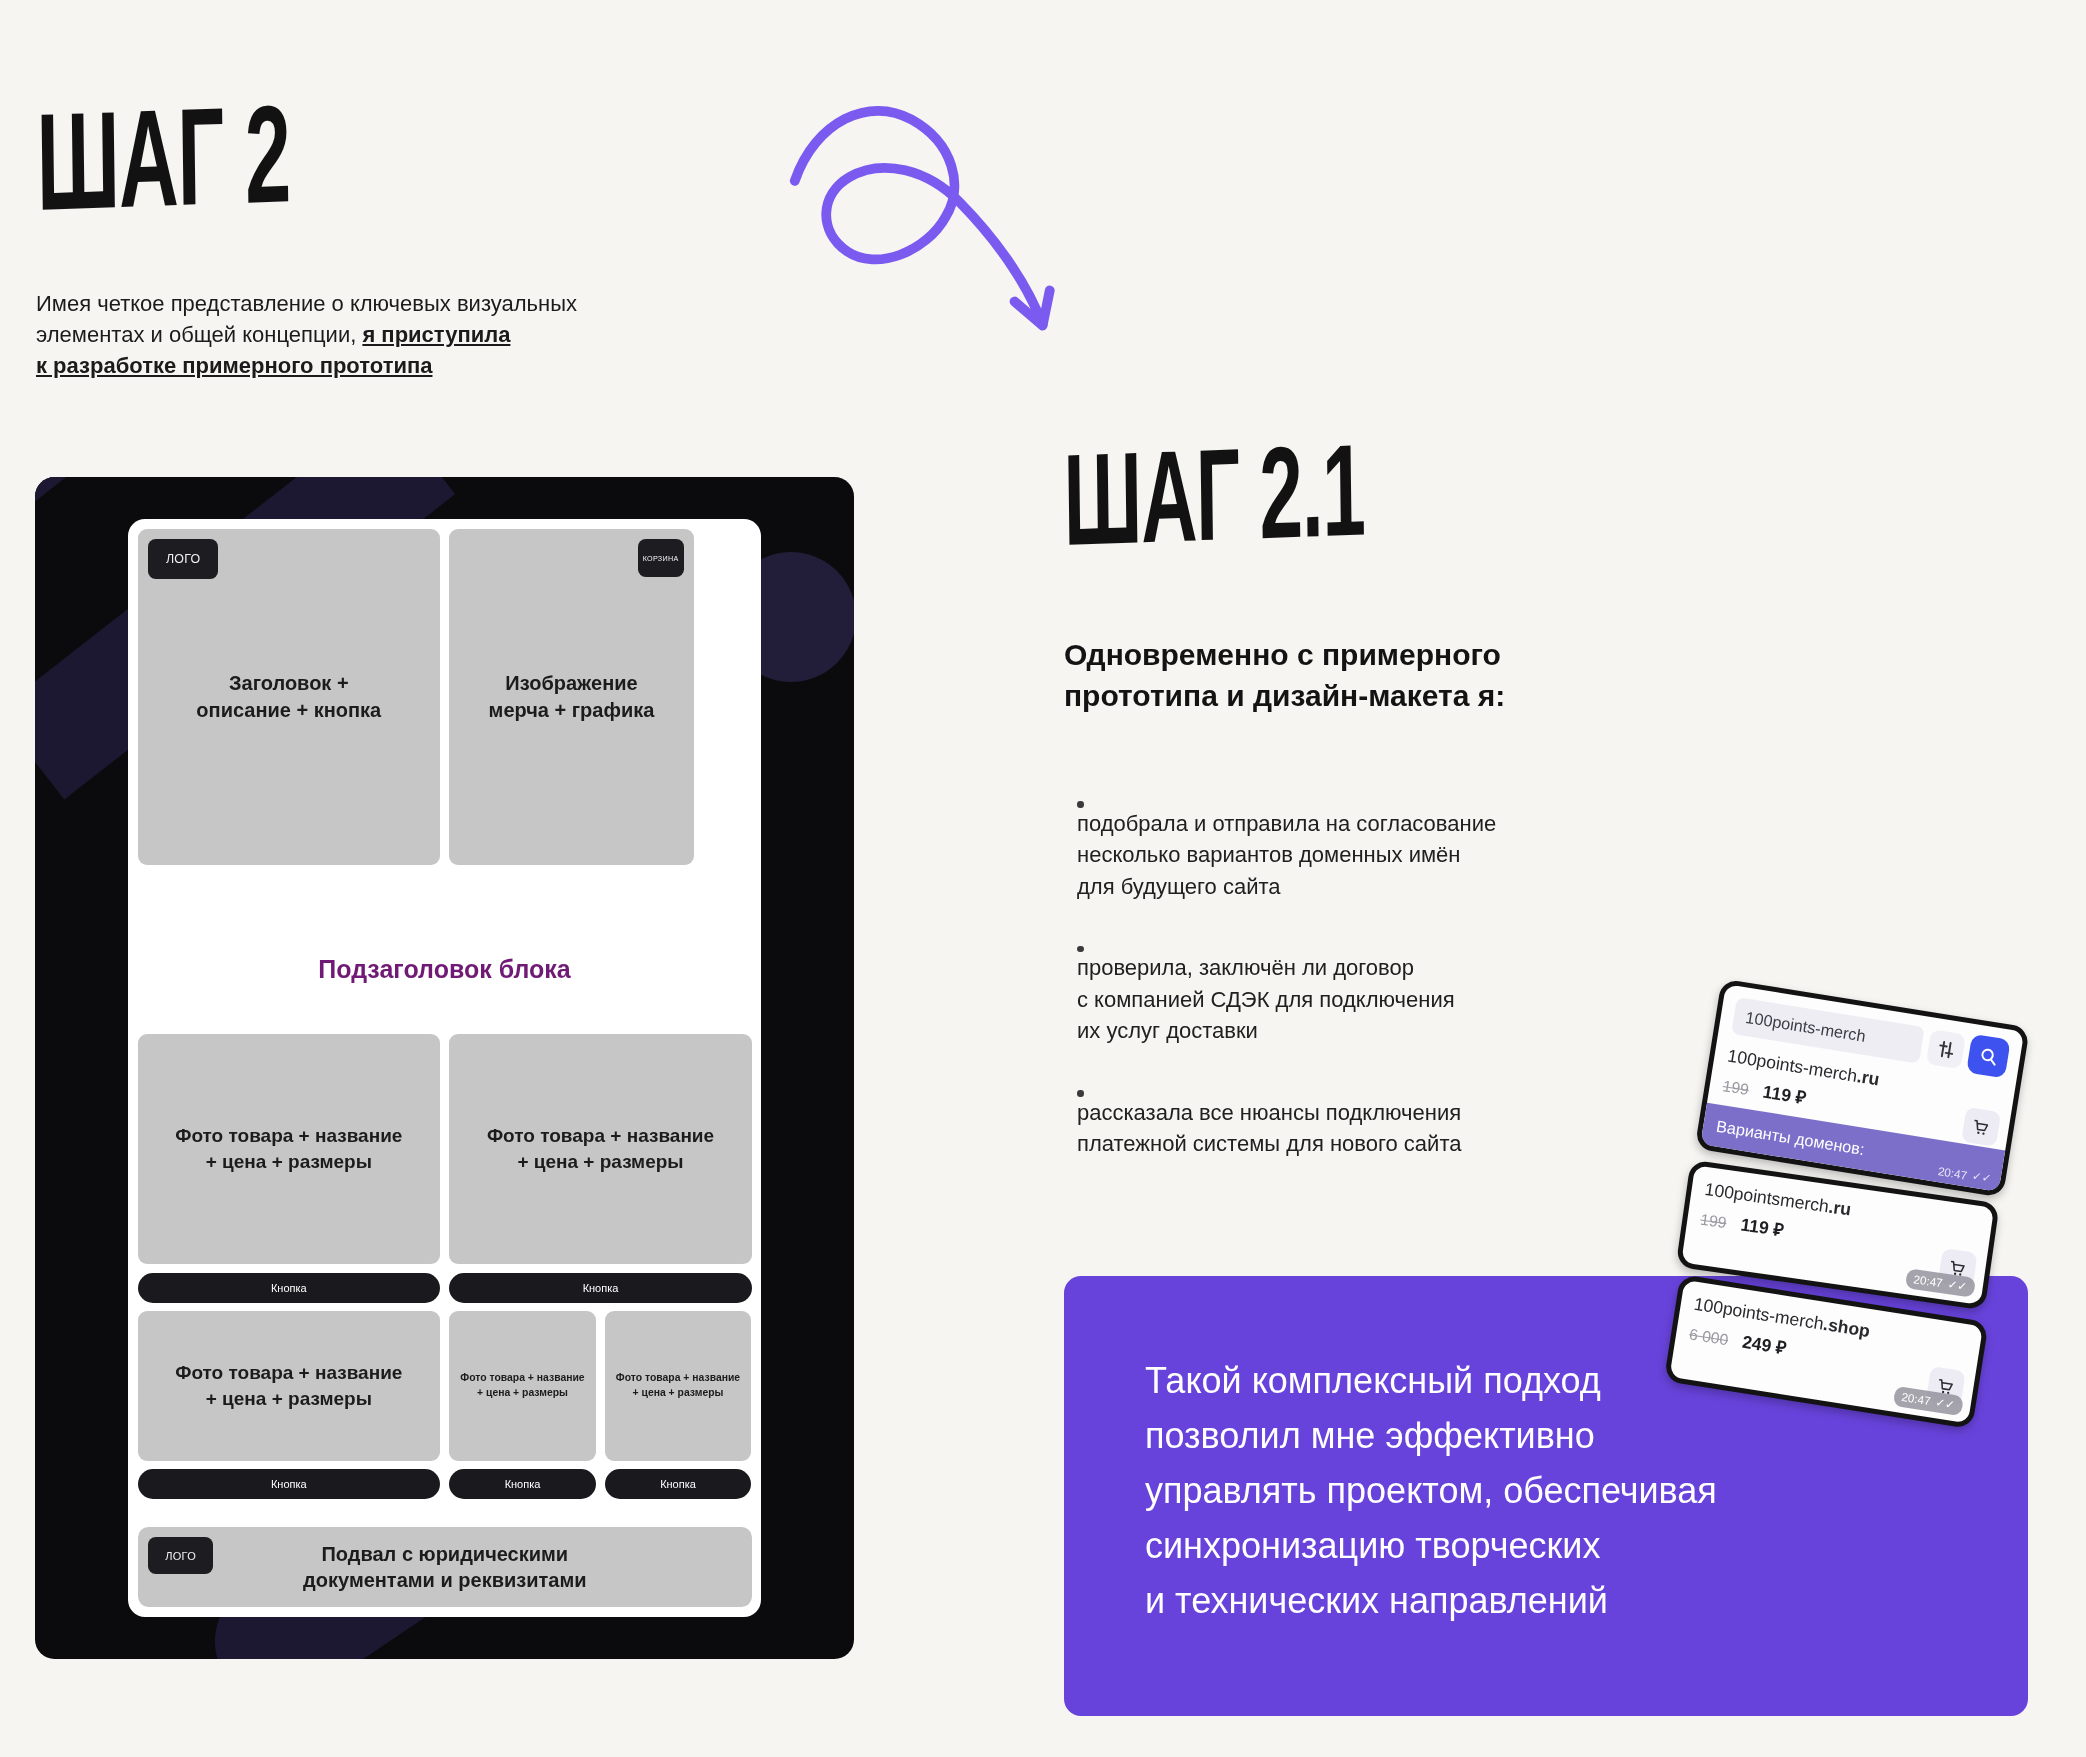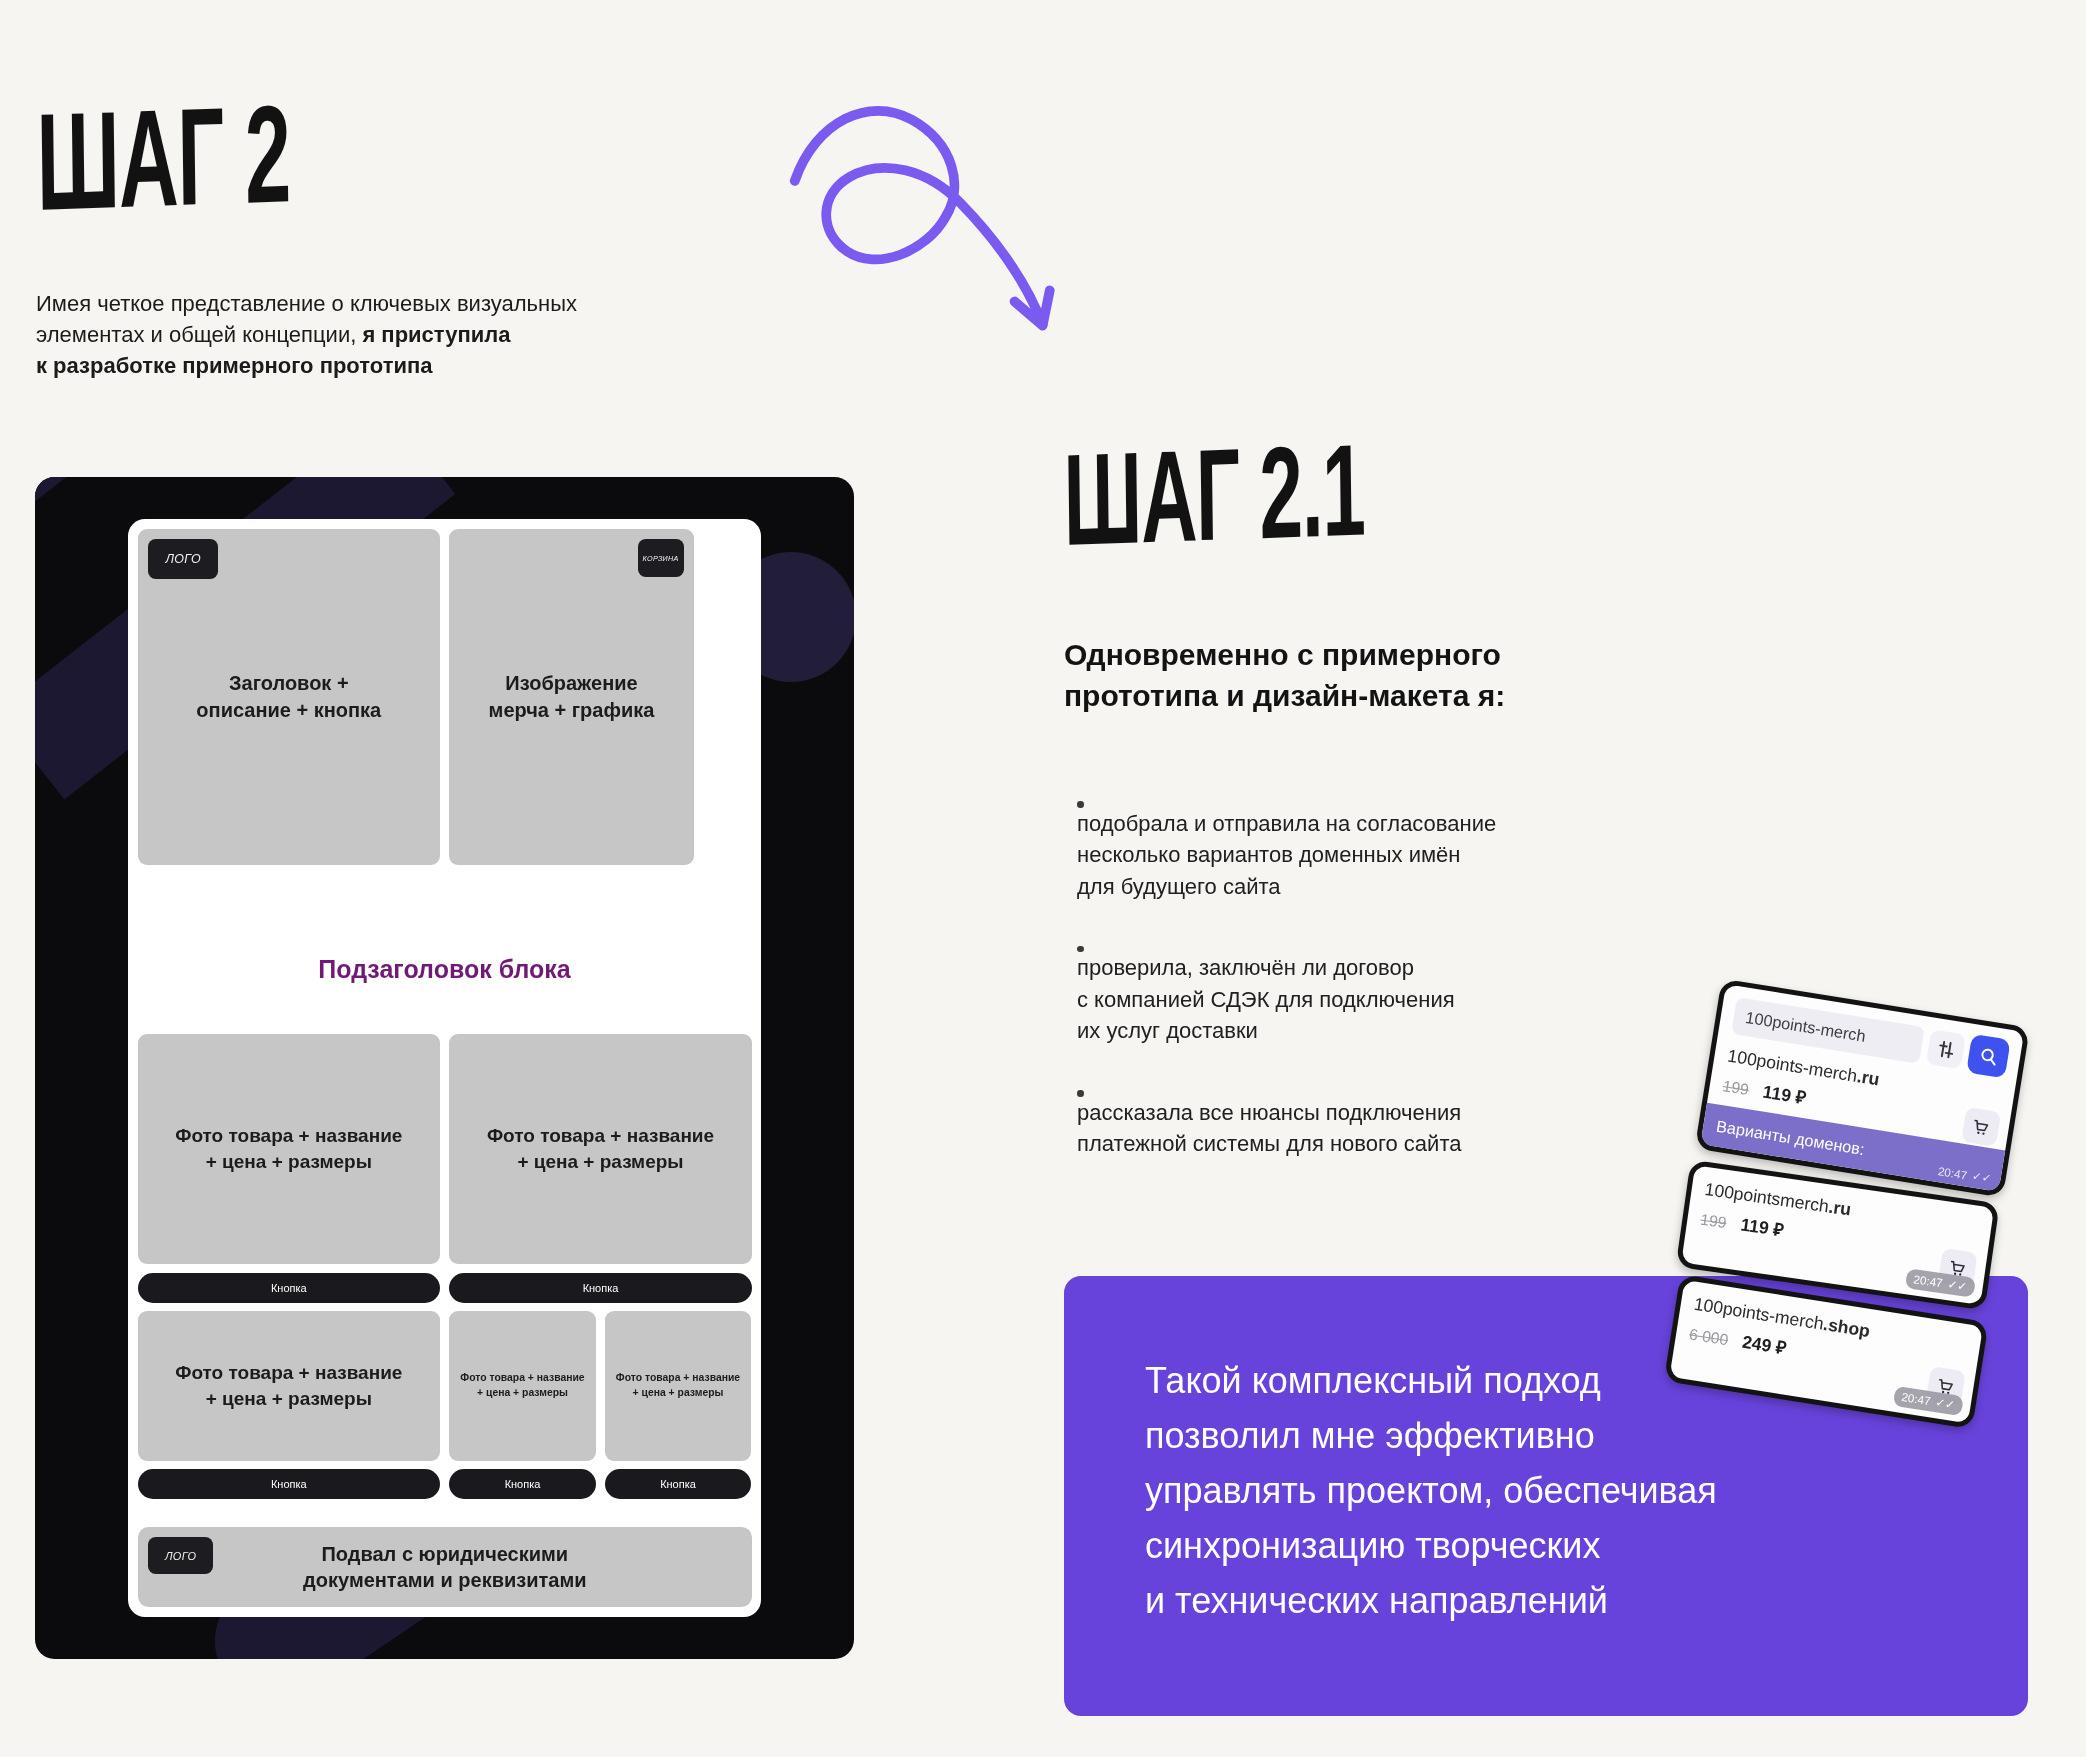--- a/index.html
+++ b/index.html
@@ -24,21 +24,21 @@
   #step2-title{left:36px;top:83px;font-size:138px;}
   #step2-title .display-title{transform:scaleX(.60) rotate(-1.2deg);}
   #step21-title{left:1063px;top:425px;font-size:130px;}
   #step21-title .display-title{transform:scaleX(.60) rotate(-1.2deg);}
 
   
   #intro{
     left:36px;top:288px;width:743px;
     font-size:22px;line-height:1.42;color:#1b1b1b;
   }
-  #intro b{font-weight:700;}
+  #intro b{font-weight:700;text-decoration:underline;}
 
   
   #arrow-svg{left:770px;top:83px;width:313px;height:274px;}
 
   
   #panel{
     left:35px;top:477px;width:819px;height:1182px;
     background:#0b0b0e;border-radius:19.6px;overflow:hidden;
   }
   .deco{position:absolute;background:#1d1831;}
@@ -49,21 +49,21 @@
     background:#ffffff;border-radius:17px;
   }
   .gblock{
     position:absolute;background:#c6c6c6;border-radius:9px;
     display:flex;align-items:center;justify-content:center;text-align:center;
   }
   .gblock .cap{font-weight:700;color:#1c1c1c;}
   .badge{
     position:absolute;background:#1d1d21;color:#f2f2f2;
     border-radius:7.8px;display:flex;align-items:center;justify-content:center;
-    font-weight:400;letter-spacing:0.3px;font-style:italic;
+    font-weight:400;letter-spacing:0.3px;
   }
   .proto-subtitle{
     position:absolute;left:0;width:100%;text-align:center;
     font-weight:700;font-size:25px;color:#701a75;
   }
   .pill-btn{
     position:absolute;height:30px;background:#1a1a1e;border-radius:15.7px;
     display:flex;align-items:center;justify-content:center;
     color:#ffffff;font-size:11px;
   }

